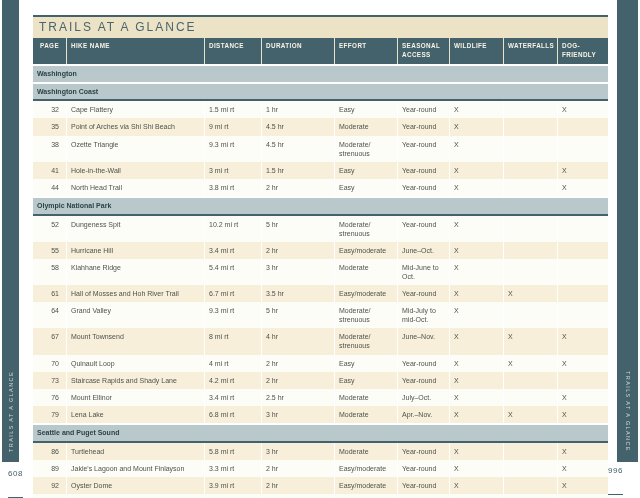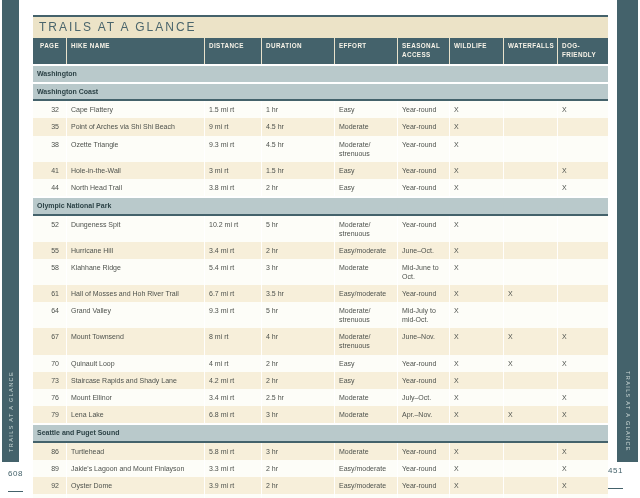--- a/index.html
+++ b/index.html
@@ -16,21 +16,21 @@
   }
   .side-strip.left{left:2px;width:17px;}
   .side-strip.right{left:617px;width:21px;}
   .tab-text{
     font-size:5.5px;letter-spacing:1.4px;color:#ccd8d6;text-transform:uppercase;
     white-space:nowrap;writing-mode:vertical-rl;
   }
   .side-strip.left .tab-text{transform:rotate(180deg);}
   .pagenum{
     position:absolute;font-size:8px;color:var(--teal,#44626b);
-    border-bottom:1px solid var(--teal,#44626b);padding-bottom:13px;letter-spacing:.5px;
+    border-bottom:1px solid var(--teal,#44626b);padding-bottom:19px;letter-spacing:.5px;
   }
   .pagenum.left{left:8px;top:469px;}
   .pagenum.right{left:608px;top:466px;}
 
   
   .table{position:absolute;left:33px;top:15px;width:575px;}
   .title-bar{
     border-top:2px solid var(--teal,#44626b);
     background:var(--cream-title,#ece3c7);
     color:#4a656c;font-size:12px;letter-spacing:2px;
@@ -70,21 +70,21 @@
 <div>
 
   <div class="side-strip left">
     <span class="tab-text">TRAILS AT A GLANCE</span>
   </div>
   <div class="pagenum left">608</div>
 
   <div class="side-strip right">
     <span class="tab-text">TRAILS AT A GLANCE</span>
   </div>
-  <div class="pagenum right">451</div>
+  <div class="pagenum right">996</div>
 
   <div class="table">
     <div class="title-bar">TRAILS AT A GLANCE</div>
     <div class="header-row">
         <div class="hcell col-page">PAGE</div>
         <div class="hcell col-hike">HIKE NAME</div>
         <div class="hcell col-distance">DISTANCE</div>
         <div class="hcell col-duration">DURATION</div>
         <div class="hcell col-effort">EFFORT</div>
         <div class="hcell col-seasonal">SEASONAL ACCESS</div>

